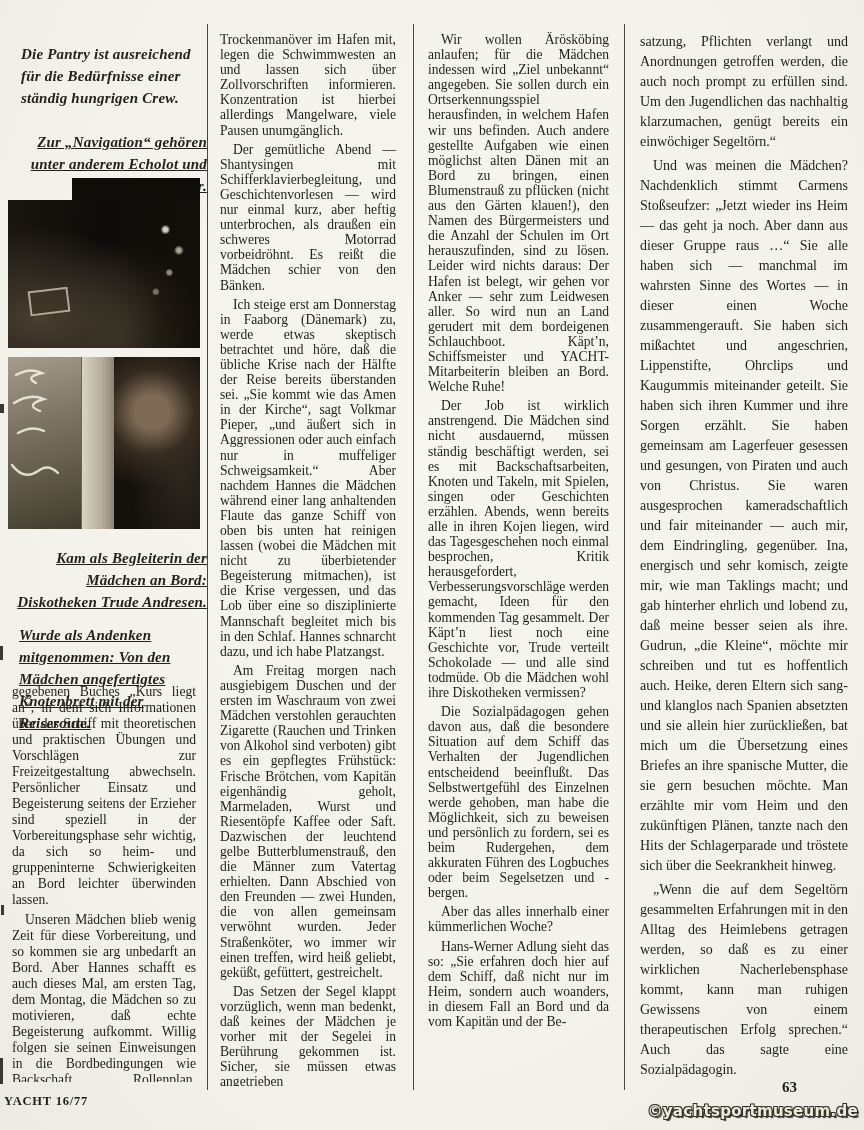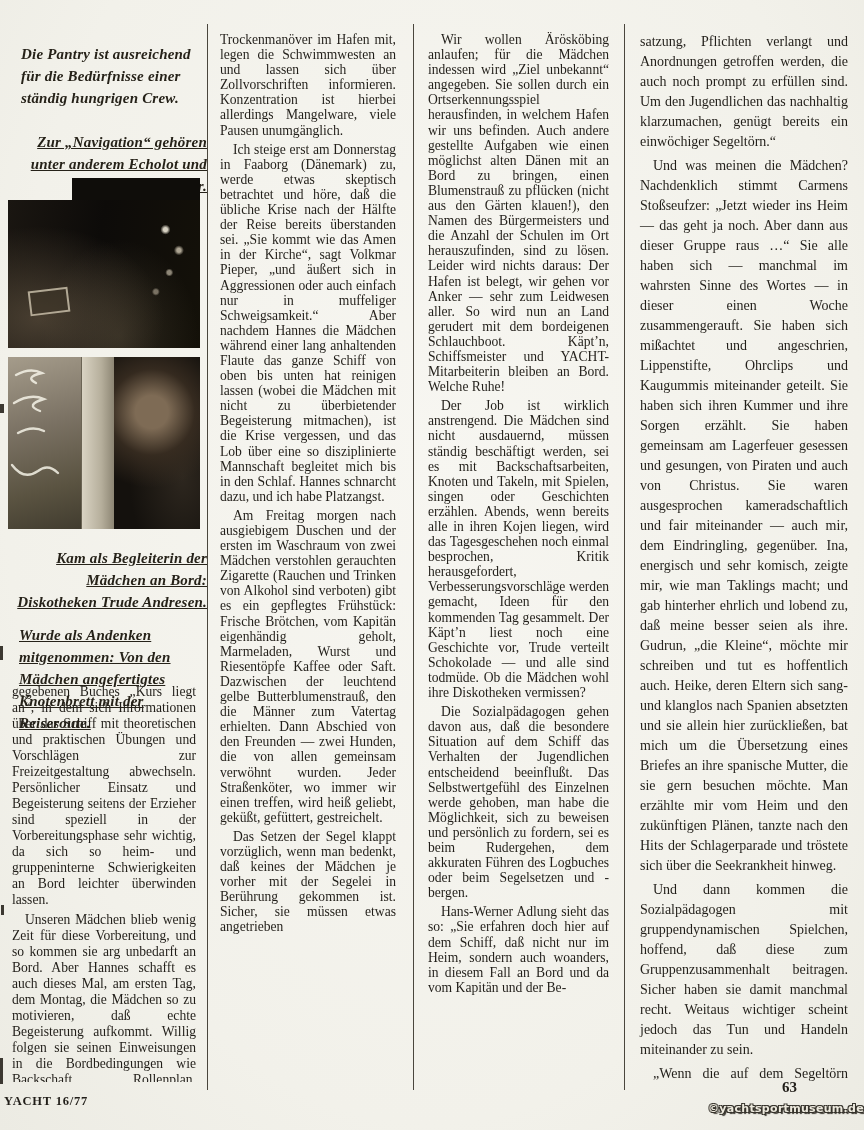--- a/index.html
+++ b/index.html
@@ -66,23 +66,23 @@
   .author{margin:2px 2px 0 0;text-align:right;font-weight:bold;font-style:italic;font-size:14px;}
   
   .rule{position:absolute;top:24px;width:1px;height:1066px;background:#4a463d;}
   .rule1{left:207px;}
   .rule2{left:413px;}
   .rule3{left:624px;}
   
   .footer-issue{position:absolute;left:4px;top:1094px;font-weight:bold;font-size:12.5px;letter-spacing:.8px;}
   .page-number{position:absolute;left:782px;top:1079px;font-weight:bold;font-size:15px;}
   .watermark{
-    position:absolute;right:0;top:1102px;
+    position:absolute;right:6px;top:1102px;
     font-family:"DejaVu Sans","Liberation Sans",sans-serif;
-    font-weight:bold;font-size:11px;letter-spacing:.3px;
+    font-weight:bold;font-size:15px;letter-spacing:.3px;
     color:#edeade;
     text-shadow:-1px -1px 0 #35322b, 1px -1px 0 #35322b, -1px 1px 0 #35322b,
                  1px 1px 0 #35322b, 2px 2px 1px #35322b;
   }
   
   .speck{position:absolute;background:#3c3831;}
   .sp1{left:0;top:404px;width:4px;height:9px;}
   .sp2{left:0;top:646px;width:3px;height:14px;}
   .sp3{left:1px;top:905px;width:3px;height:10px;}
   .sp4{left:0;top:1058px;width:3px;height:26px;}
@@ -115,39 +115,40 @@
   <p class="cap cap4">Wurde als Andenken mitgenommen: Von den Mädchen angefertigtes Knotenbrett mit der Reiseroute.</p>
 
   <div class="bodycol1">
       <p class="para">gegebenen Buches „Kurs liegt an“, in dem sich Informationen über das Schiff mit theoretischen und praktischen Übungen und Vorschlägen zur Freizeitgestaltung abwechseln. Persönlicher Einsatz und Begeisterung seitens der Erzieher sind speziell in der Vorbereitungsphase sehr wichtig, da sich so heim- und gruppeninterne Schwierigkeiten an Bord leichter überwinden lassen.</p>
       <p class="para indent">Unseren Mädchen blieb wenig Zeit für diese Vorbereitung, und so kommen sie arg unbedarft an Bord. Aber Hannes schafft es auch dieses Mal, am ersten Tag, dem Montag, die Mädchen so zu motivieren, daß echte Begeisterung aufkommt. Willig folgen sie seinen Einweisungen in die Bordbedingungen wie Backschaft, Rollenplan, Schiffssicherung; sie machen die</p>
     </div>
 
   <div class="rule rule1"></div>
   <div class="col col2">
       <p class="para">Trockenmanöver im Hafen mit, legen die Schwimmwesten an und lassen sich über Zollvorschriften informieren. Konzentration ist hierbei allerdings Mangelware, viele Pausen unumgänglich.</p>
+      <p class="para indent">Der gemütliche Abend — Shantysingen mit Schifferklavierbegleitung, und Geschichtenvorlesen — wird nur einmal kurz, aber heftig unterbrochen, als draußen ein schweres Motorrad vorbeidröhnt. Es reißt die Mädchen schier von den Bänken.</p>
       <p class="para indent">Ich steige erst am Donnerstag in Faaborg (Dänemark) zu, werde etwas skeptisch betrachtet und höre, daß die übliche Krise nach der Hälfte der Reise bereits überstanden sei. „Sie kommt wie das Amen in der Kirche“, sagt Volkmar Pieper, „und äußert sich in Aggressionen oder auch einfach nur in muffeliger Schweigsamkeit.“ Aber nachdem Hannes die Mädchen während einer lang anhaltenden Flaute das ganze Schiff von oben bis unten hat reinigen lassen (wobei die Mädchen mit nicht zu überbietender Begeisterung mitmachen), ist die Krise vergessen, und das Lob über eine so disziplinierte Mannschaft begleitet mich bis in den Schlaf. Hannes schnarcht dazu, und ich habe Platzangst.</p>
       <p class="para indent">Am Freitag morgen nach ausgiebigem Duschen und der ersten im Waschraum von zwei Mädchen verstohlen gerauchten Zigarette (Rauchen und Trinken von Alkohol sind verboten) gibt es ein gepflegtes Frühstück: Frische Brötchen, vom Kapitän eigenhändig geholt, Marmeladen, Wurst und Riesentöpfe Kaffee oder Saft. Dazwischen der leuchtend gelbe Butterblumenstrauß, den die Männer zum Vatertag erhielten. Dann Abschied von den Freunden — zwei Hunden, die von allen gemeinsam verwöhnt wurden. Jeder Straßenköter, wo immer wir einen treffen, wird heiß geliebt, geküßt, gefüttert, gestreichelt.</p>
       <p class="para indent">Das Setzen der Segel klappt vorzüglich, wenn man bedenkt, daß keines der Mädchen je vorher mit der Segelei in Berührung gekommen ist. Sicher, sie müssen etwas angetrieben</p>
     </div>
 
   <div class="rule rule2"></div>
   <div class="col col3">
       <p class="para indent">Wir wollen Ärösköbing anlaufen; für die Mädchen indessen wird „Ziel unbekannt“ angegeben. Sie sollen durch ein Ortserkennungsspiel herausfinden, in welchem Hafen wir uns befinden. Auch andere gestellte Aufgaben wie einen möglichst alten Dänen mit an Bord zu bringen, einen Blumenstrauß zu pflücken (nicht aus den Gärten klauen!), den Namen des Bürgermeisters und die Anzahl der Schulen im Ort herauszufinden, sind zu lösen. Leider wird nichts daraus: Der Hafen ist belegt, wir gehen vor Anker — sehr zum Leidwesen aller. So wird nun an Land gerudert mit dem bordeigenen Schlauchboot. Käpt’n, Schiffsmeister und YACHT-Mitarbeiterin bleiben an Bord. Welche Ruhe!</p>
       <p class="para indent">Der Job ist wirklich anstrengend. Die Mädchen sind nicht ausdauernd, müssen ständig beschäftigt werden, sei es mit Backschaftsarbeiten, Knoten und Takeln, mit Spielen, singen oder Geschichten erzählen. Abends, wenn bereits alle in ihren Kojen liegen, wird das Tagesgeschehen noch einmal besprochen, Kritik herausgefordert, Verbesserungsvorschläge werden gemacht, Ideen für den kommenden Tag gesammelt. Der Käpt’n liest noch eine Geschichte vor, Trude verteilt Schokolade — und alle sind todmüde. Ob die Mädchen wohl ihre Diskotheken vermissen?</p>
       <p class="para indent">Die Sozialpädagogen gehen davon aus, daß die besondere Situation auf dem Schiff das Verhalten der Jugendlichen entscheidend beeinflußt. Das Selbstwertgefühl des Einzelnen werde gehoben, man habe die Möglichkeit, sich zu beweisen und persönlich zu fordern, sei es beim Rudergehen, dem akkuraten Führen des Logbuches oder beim Segelsetzen und -bergen.</p>
+      <p class="para indent">Aber das alles innerhalb einer kümmerlichen Woche?</p>
       <p class="para indent">Hans-Werner Adlung sieht das so: „Sie erfahren doch hier auf dem Schiff, daß nicht nur im Heim, sondern auch woanders, in diesem Fall an Bord und da vom Kapitän und der Be-</p>
     </div>
 
   <div class="rule rule3"></div>
   <div class="col col4">
     <div>
         <p class="para">satzung, Pflichten verlangt und Anordnungen getroffen werden, die auch noch prompt zu erfüllen sind. Um den Jugendlichen das nachhaltig klarzumachen, genügt bereits ein einwöchiger Segeltörn.“</p>
         <p class="para indent">Und was meinen die Mädchen? Nachdenklich stimmt Carmens Stoßseufzer: „Jetzt wieder ins Heim — das geht ja noch. Aber dann aus dieser Gruppe raus …“ Sie alle haben sich — manchmal im wahrsten Sinne des Wortes — in dieser einen Woche zusammengerauft. Sie haben sich mißachtet und angeschrien, Lippenstifte, Ohrclips und Kaugummis miteinander geteilt. Sie haben sich ihren Kummer und ihre Sorgen erzählt. Sie haben gemeinsam am Lagerfeuer gesessen und gesungen, von Piraten und auch von Christus. Sie waren ausgesprochen kameradschaftlich und fair miteinander — auch mir, dem Eindringling, gegenüber. Ina, energisch und sehr komisch, zeigte mir, wie man Taklings macht; und gab hinterher ehrlich und lobend zu, daß meine besser seien als ihre. Gudrun, „die Kleine“, möchte mir schreiben und tut es hoffentlich auch. Heike, deren Eltern sich sang- und klanglos nach Spanien absetzten und sie allein hier zurückließen, bat mich um die Übersetzung eines Briefes an ihre spanische Mutter, die sie gern besuchen möchte. Man erzählte mir vom Heim und den zukünftigen Plänen, tanzte nach den Hits der Schlagerparade und tröstete sich über die Seekrankheit hinweg.</p>
-        <p class="para indent">Und dann kommen die Sozialpädagogen mit gruppendynamischen Spielchen, hoffend, daß diese zum Gruppenzusammenhalt beitragen. Sicher haben sie damit manchmal recht. Weitaus wichtiger scheint jedoch das Tun und Handeln miteinander zu sein.</p>
         <p class="para indent">„Wenn die auf dem Segeltörn gesammelten Erfahrungen mit in den Alltag des Heimlebens getragen werden, so daß es zu einer wirklichen Nacherlebensphase kommt, kann man ruhigen Gewissens von einem therapeutischen Erfolg sprechen.“ Auch das sagte eine Sozialpädagogin.</p>
       </div>
     <p class="author">Anita Rehder</p>
   </div>
 
   <div class="footer-issue">YACHT 16/77</div>
   <div class="page-number">63</div>
   <div class="watermark">©yachtsportmuseum.de</div>
 
   <div class="speck sp1"></div>

